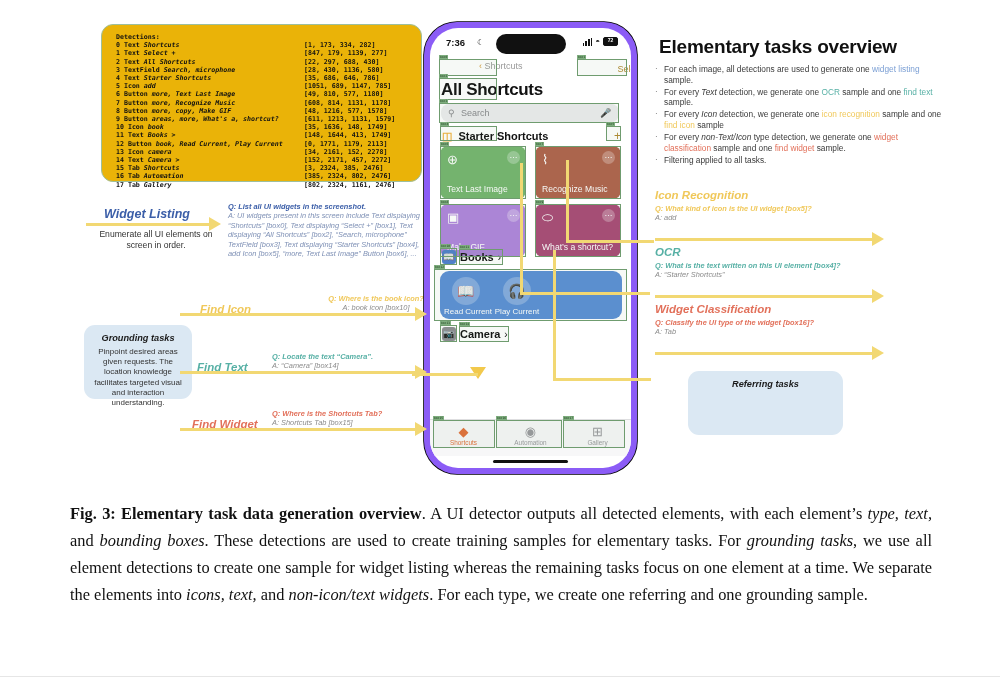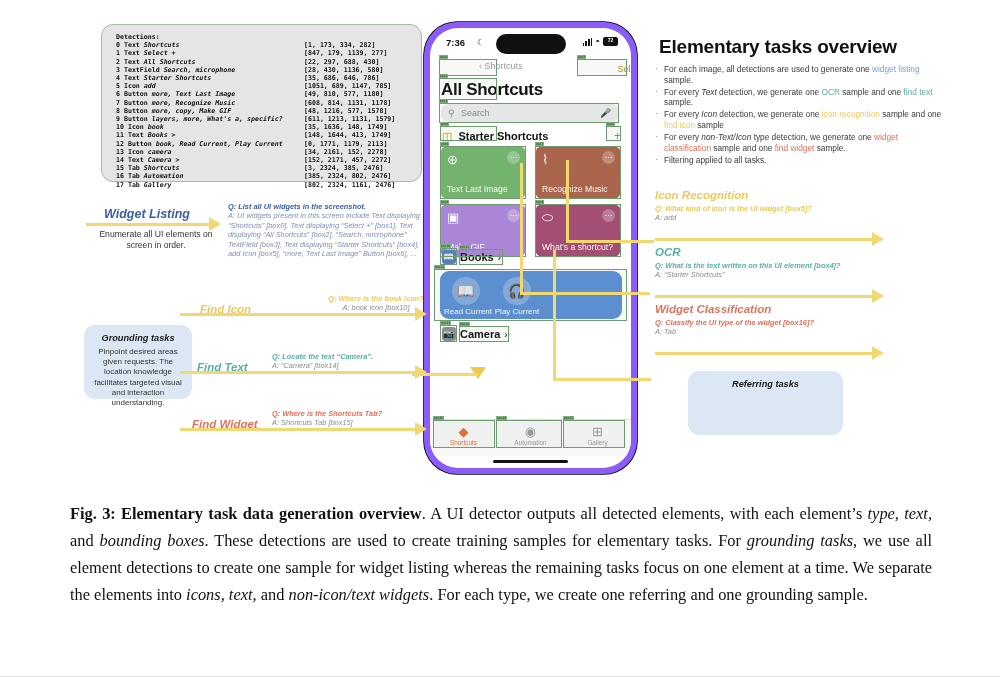--- a/index.html
+++ b/index.html
@@ -6,21 +6,21 @@
   html,body{margin:0;padding:0;}
   body{
     width:1000px;height:677px;background:#ffffff;overflow:hidden;
     font-family:"Liberation Sans", sans-serif;position:relative;
   }
   #page{position:relative;width:1000px;height:677px;}
 
   
   .det-panel{
     position:absolute;left:101px;top:24px;width:321px;height:158px;
-    background:#e5e5e5;border:1.4px solid #9dbf9d;border-radius:12px;
+    background:#eab308;border:1.4px solid #9dbf9d;border-radius:12px;
     box-sizing:border-box;padding:8px 0 0 14px;
   }
   .det-title{font-family:"DejaVu Sans Mono", monospace;font-size:6.6px;font-weight:bold;color:#111;line-height:8.2px;}
   .det-row{display:flex;font-family:"DejaVu Sans Mono", monospace;font-size:6.6px;line-height:8.2px;color:#111;}
   .det-left{width:188px;white-space:nowrap;font-weight:bold;}
   .det-left .it{font-style:italic;font-weight:bold;}
   .det-box{white-space:nowrap;font-weight:bold;}
 
   
   .task-label{position:absolute;font-style:italic;font-weight:bold;white-space:nowrap;}
@@ -157,21 +157,21 @@
         </div>
         <div class="det-row">
           <span class="det-left">7 Button <span class="it">more, Recognize Music</span></span>
           <span class="det-box">[608, 814, 1131, 1178]</span>
         </div>
         <div class="det-row">
           <span class="det-left">8 Button <span class="it">more, copy, Make GIF</span></span>
           <span class="det-box">[48, 1216, 577, 1578]</span>
         </div>
         <div class="det-row">
-          <span class="det-left">9 Button <span class="it">layers, more, What's a, specific?</span></span>
+          <span class="det-left">9 Button <span class="it">areas, more, What's a, shortcut?</span></span>
           <span class="det-box">[611, 1213, 1131, 1579]</span>
         </div>
         <div class="det-row">
           <span class="det-left">10 Icon <span class="it">book</span></span>
           <span class="det-box">[35, 1636, 148, 1749]</span>
         </div>
         <div class="det-row">
           <span class="det-left">11 Text <span class="it">Books &gt;</span></span>
           <span class="det-box">[148, 1644, 413, 1749]</span>
         </div>

